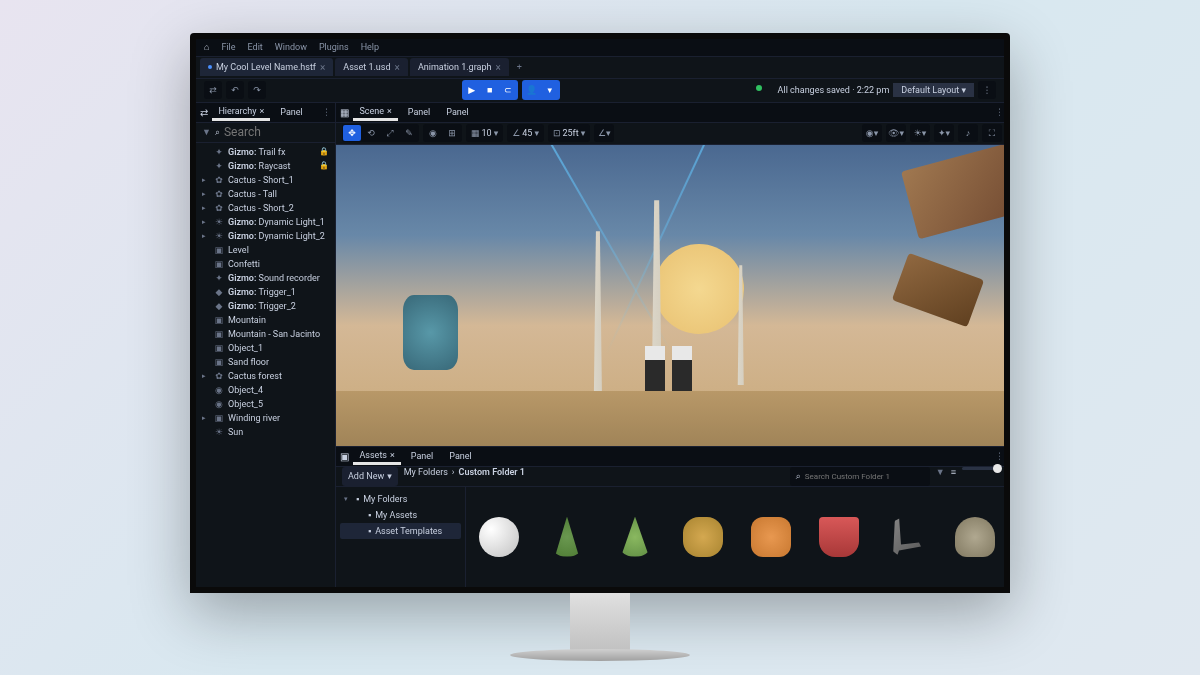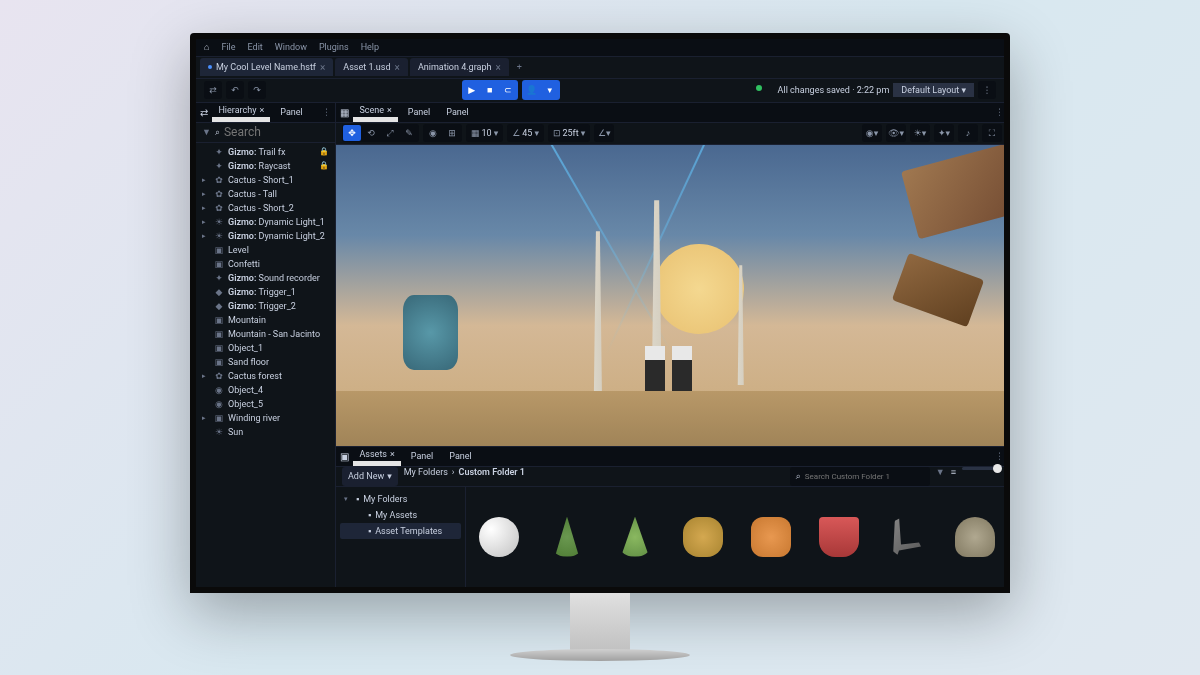--- a/index.html
+++ b/index.html
@@ -22,21 +22,21 @@
 .tb-btn{width:18px;height:18px;display:flex;align-items:center;justify-content:center;background:#0a0e14;border-radius:3px;color:#8a95a8;cursor:pointer}
 .tb-center .play-group{display:flex;gap:2px;background:#2060e0;border-radius:3px;padding:2px}
 .tb-center .play-group .tb-btn{background:transparent;color:#fff;width:16px;height:16px}
 .tb-right .status{display:flex;align-items:flex-start;gap:16px;color:#6a7488}
 .tb-right .status-dot{width:6px;height:6px;border-radius:50%;background:#30c060}
 .layout-sel{background:#2a3244;padding:2px 8px;border-radius:0;color:#c8d0e0}
 .main{flex:1;display:flex;overflow:hidden}
 .panel{display:flex;flex-direction:column;background:#0f1419}
 .panel-tabs{height:20px;display:flex;align-items:center;padding:0 4px;gap:4px;border-bottom:1px solid #1a2030;background:#0a0e14}
 .panel-tab{padding:2px 6px;color:#6a7488;display:flex;align-items:center;gap:3px}
-.panel-tab.active{color:#c8d0e0;border-bottom:5px solid #e5e5e5}
+.panel-tab.active{color:#c8d0e0;border-bottom:3px solid #e5e5e5}
 .panel-tab .close{font-size:9px}
 .panel-tab-icon{font-size:10px}
 .left-panel{width:140px;border-right:1px solid #1a2030}
 .search-bar{height:20px;display:flex;align-items:center;padding:0 6px;gap:4px;border-bottom:1px solid #1a2030}
 .search-bar input{flex:1;background:transparent;border:none;outline:none;color:#8a95a8;font-size:12px}
 .filter-icon{color:#6a7488}
 .hierarchy{flex:1;overflow-y:auto;padding:2px 0}
 .h-item{display:flex;align-items:center;padding:2px 6px;gap:4px;color:#9aa4b8;cursor:pointer;position:relative}
 .h-item .chev{width:8px;color:#6a7488;font-size:7px}
 .h-item .icon{width:10px;text-align:center;color:#6a7488}
@@ -115,21 +115,21 @@
       <div class="tab active">
         <span class="dot"></span>
         <span>My Cool Level Name.hstf</span>
         <span class="close">×</span>
       </div>
       <div class="tab">
         <span>Asset 1.usd</span>
         <span class="close">×</span>
       </div>
       <div class="tab">
-        <span>Animation 4.graph</span>
+        <span>Animation 1.graph</span>
         <span class="close">×</span>
       </div>
       <div class="tab-add">+</div>
     </div>
 
     <div class="toolbar">
       <div class="tb-left">
         <div class="tb-btn">⇄</div>
         <div class="tb-btn">↶</div>
         <div class="tb-btn">↷</div>

